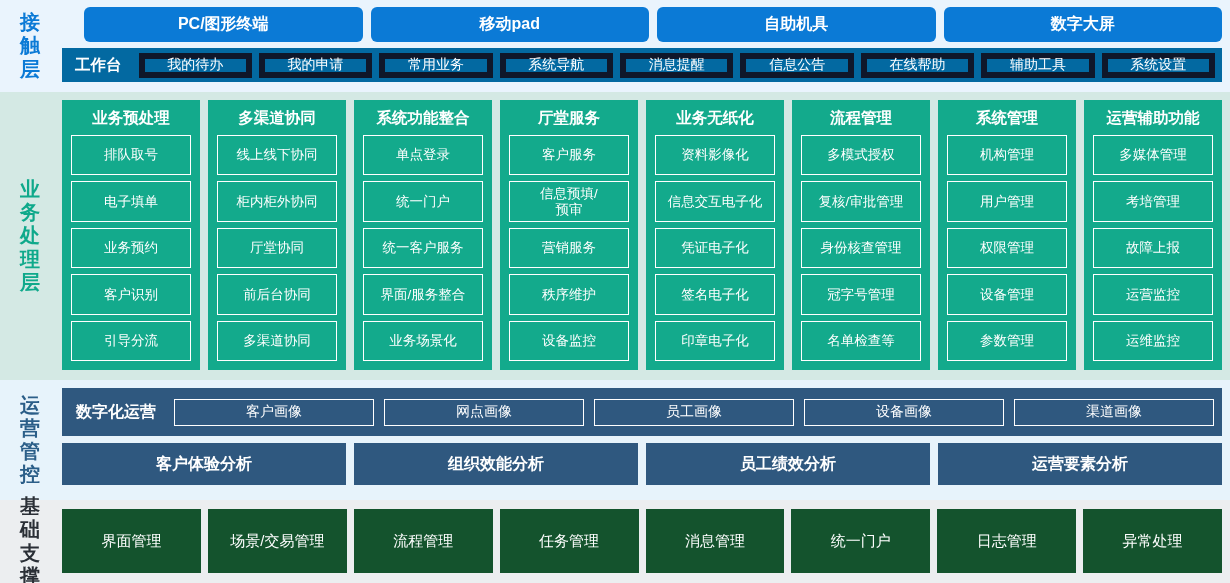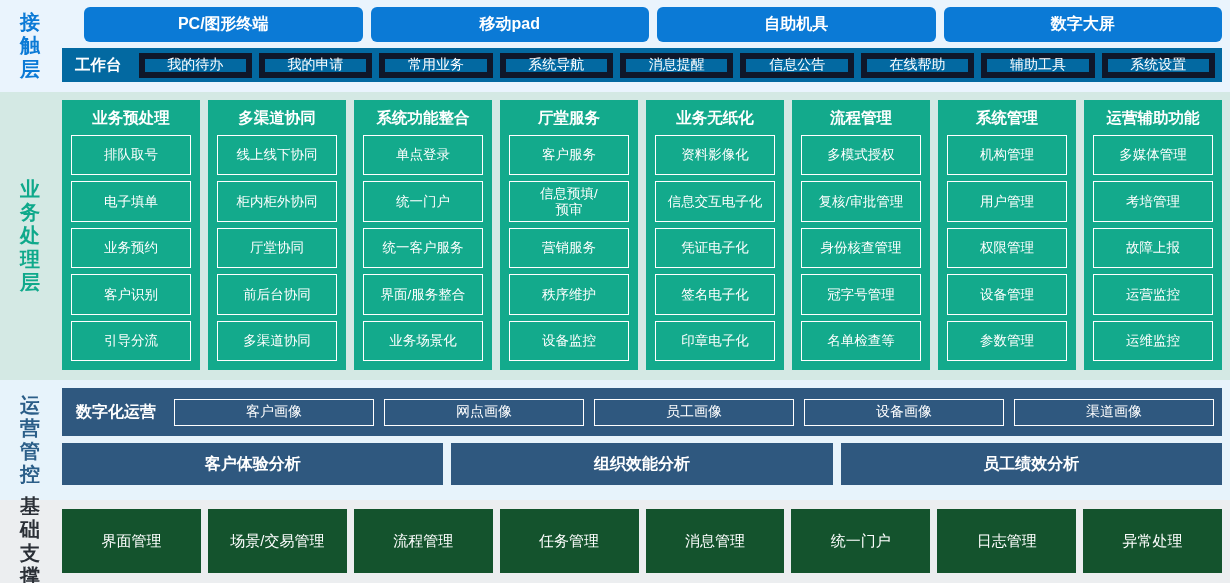--- a/index.html
+++ b/index.html
@@ -288,20 +288,21 @@
         <div class="ops-chip">客户画像</div>
         <div class="ops-chip">网点画像</div>
         <div class="ops-chip">员工画像</div>
         <div class="ops-chip">设备画像</div>
         <div class="ops-chip">渠道画像</div>
       </div>
       <div class="ops-row2">
         <div class="ops-bar">客户体验分析</div>
         <div class="ops-bar">组织效能分析</div>
         <div class="ops-bar">员工绩效分析</div>
+        <div class="ops-bar">运营要素分析</div>
       </div>
     </div>
   </section>
 
   <section class="layer found-layer">
     <div class="layer-label">
       <span class="ch">基</span>
         <span class="ch">础</span>
       <span class="ch">支</span>
         <span class="ch">撑</span>

